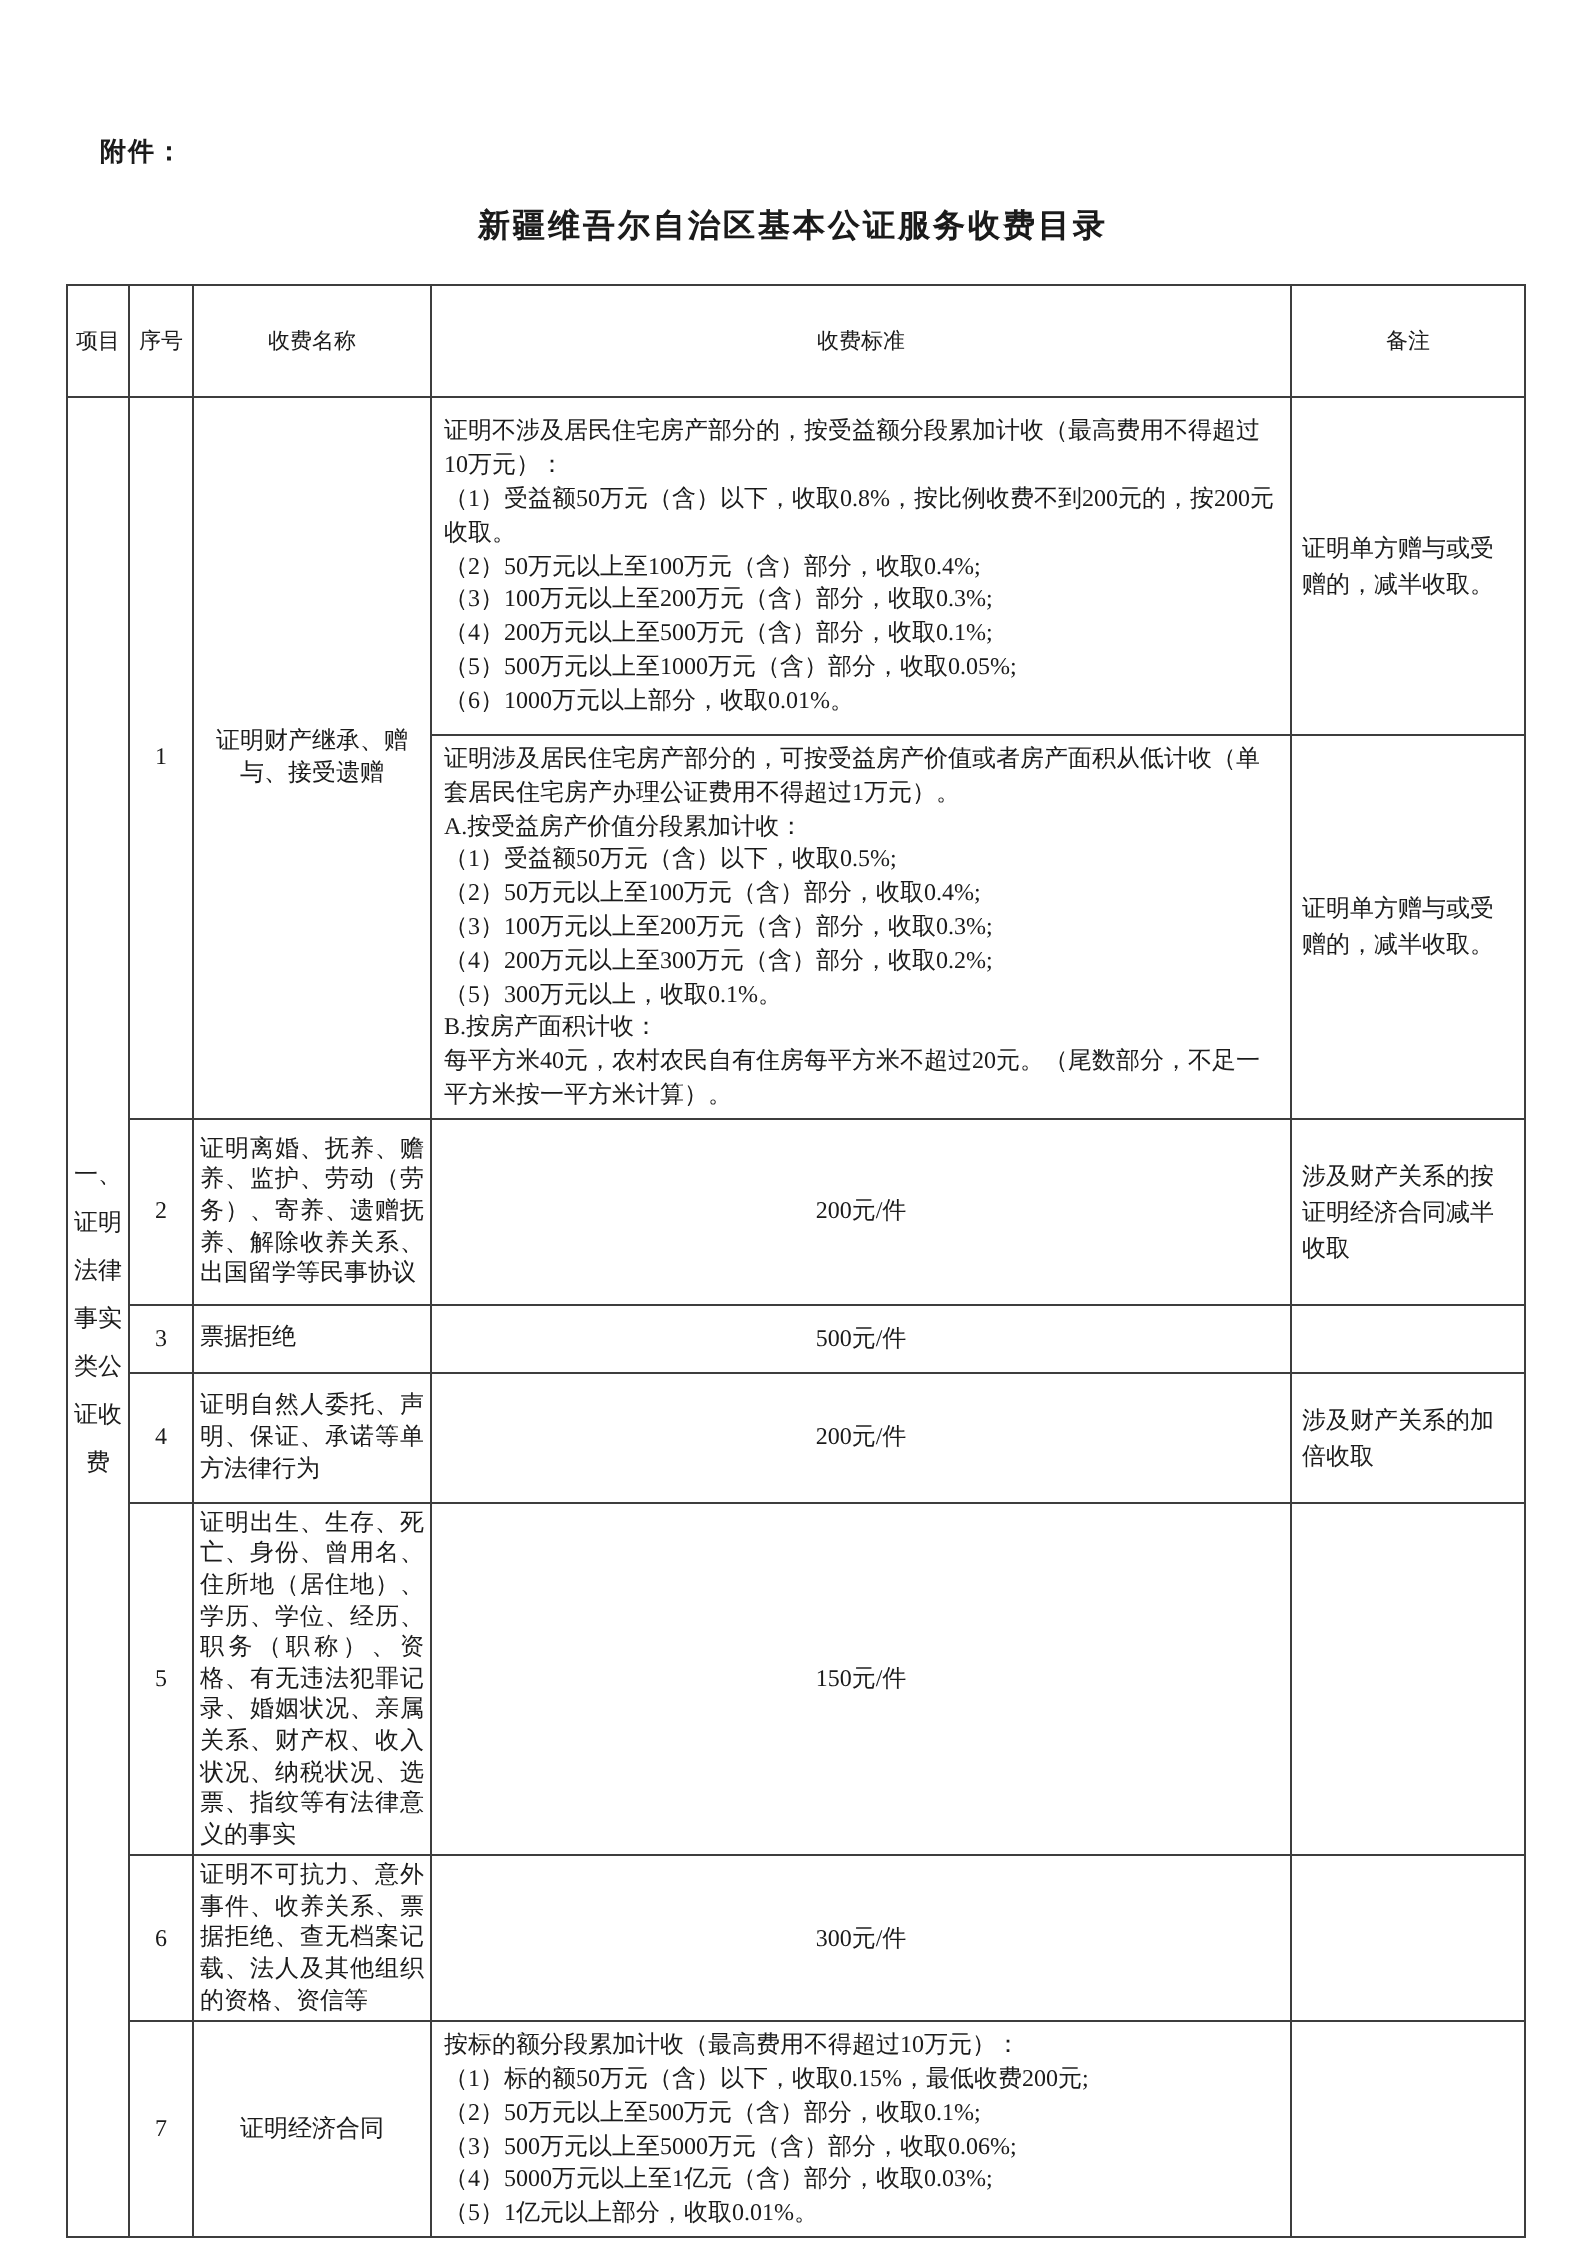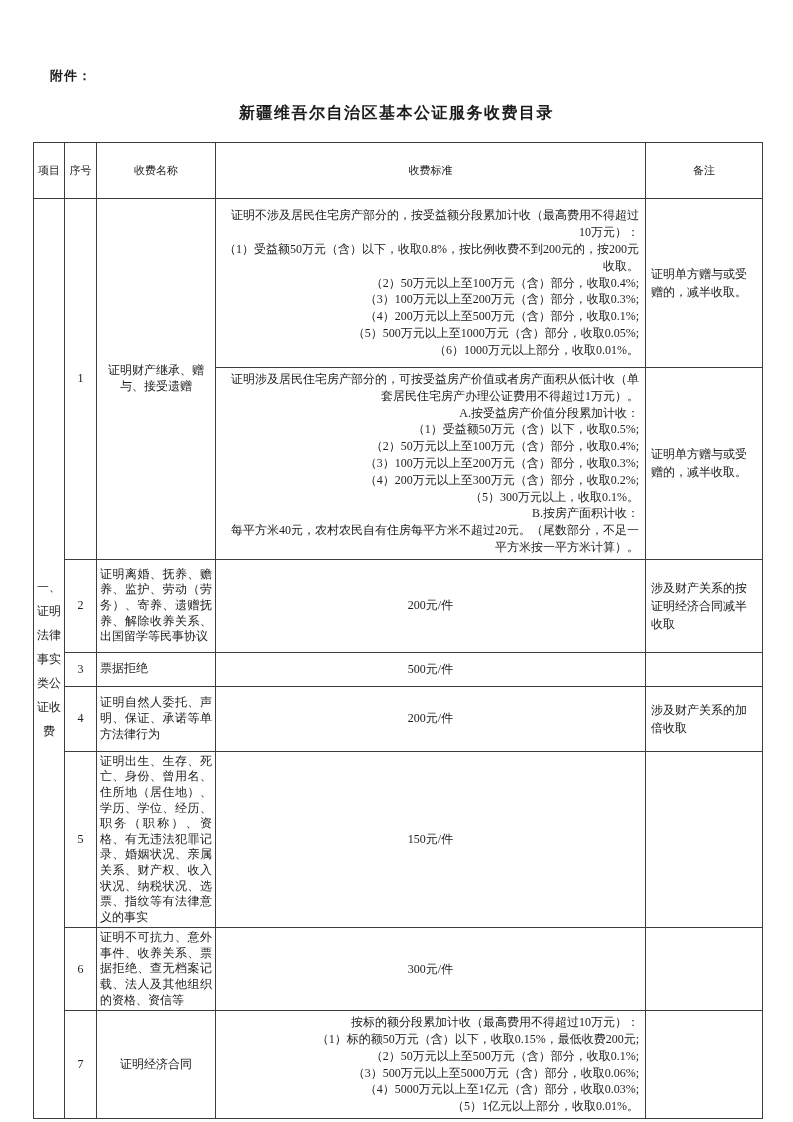--- a/index.html
+++ b/index.html
@@ -42,21 +42,21 @@
   .h-r3 { height: 34px; }
   .h-r4 { height: 65px; }
   .h-r5 { height: 170px; }
   .h-r6 { height: 76px; }
   .h-r7 { height: 103px; }
   .pre { white-space: pre-line; }
   .cat { text-align: center; line-height: 2.0; padding: 2px 1px; }
   .no { text-align: center; }
   .name { line-height: 1.3; padding: 2px 3px; text-align: justify; text-justify: inter-ideograph; }
   .name.c { text-align: center; }
-  .std { line-height: 1.4; padding: 3px 6px; text-align: right; }
+  .std { line-height: 1.4; padding: 3px 6px; text-align: left; }
   .std.c { text-align: center; margin-top: 36px; }
   .rem { line-height: 1.5; padding: 3px 5px; text-align: left; margin-top: 12px; }
 </style>
 </head>
 <body>
 
 <div class="attachment">附件：</div>
 <div class="title">新疆维吾尔自治区基本公证服务收费目录</div>
 
 <table class="doc-table">

